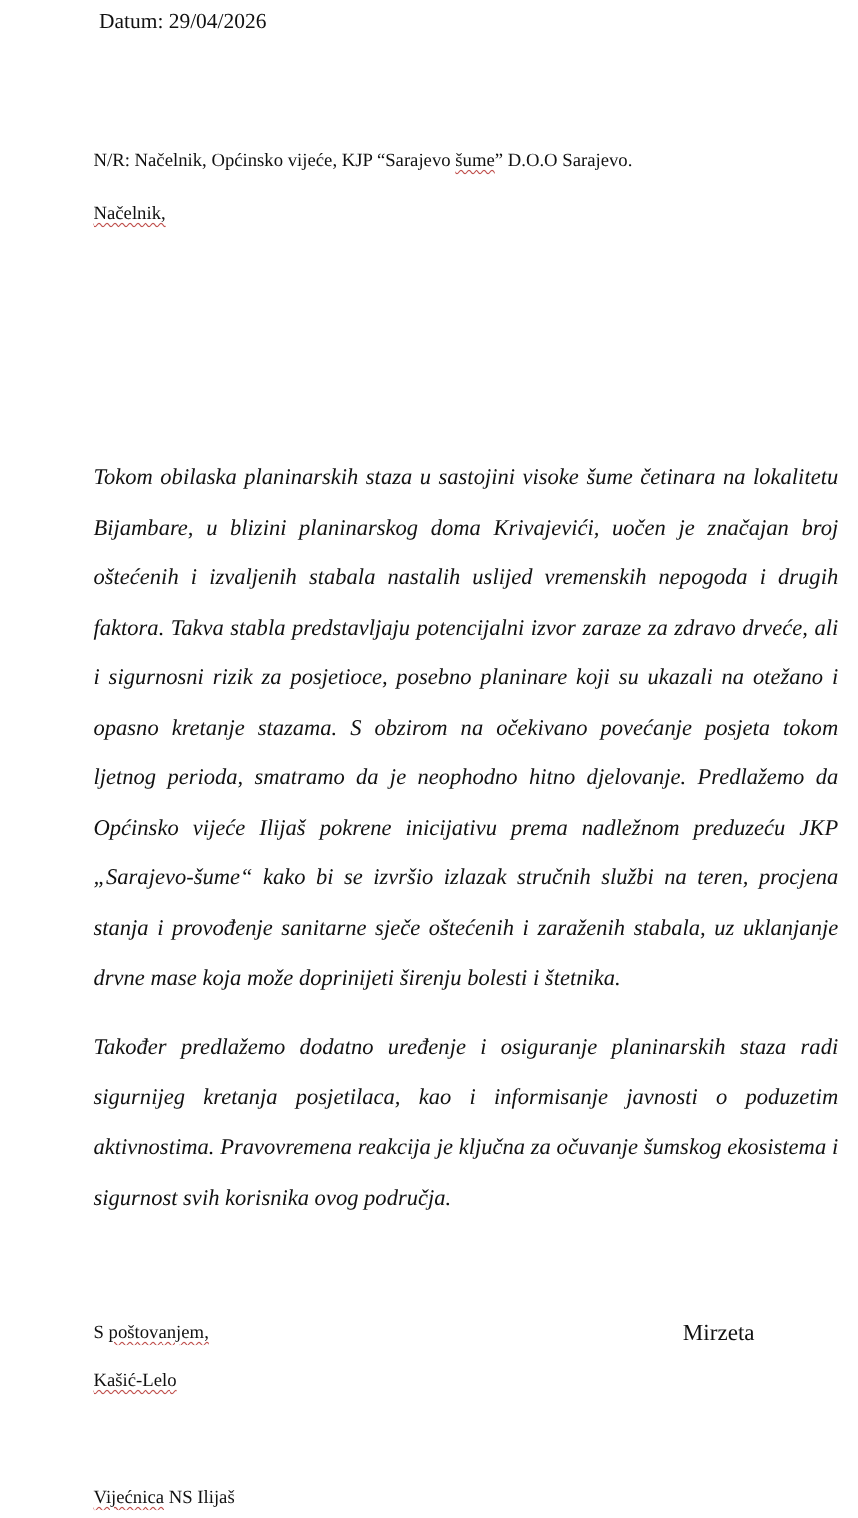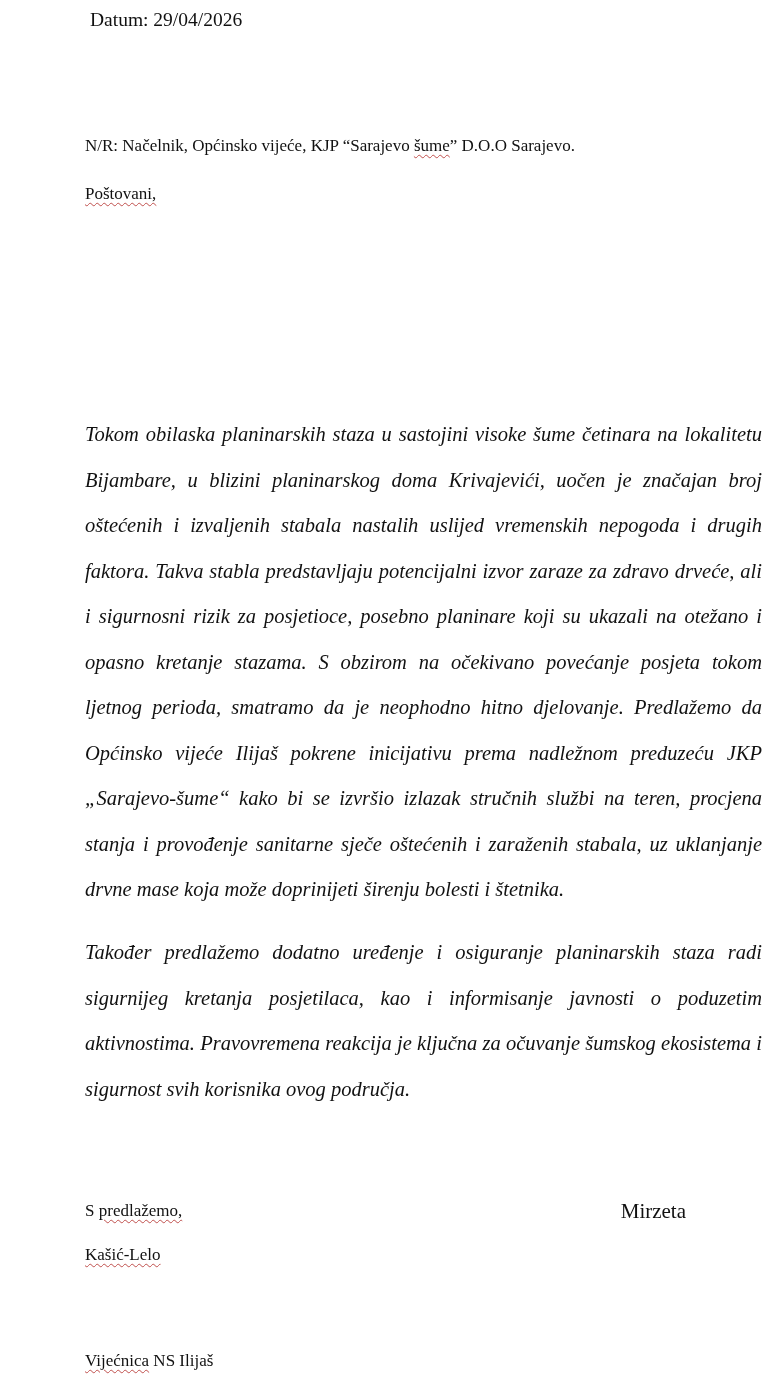--- a/index.html
+++ b/index.html
@@ -72,29 +72,29 @@
 </head>
 <body>
 
 <div class="page">
 
   <div class="line date">Datum: 29/04/2026</div>
 
 
   <div class="line" style="top:134px;"><span>N/R: Načelnik, Općinsko vijeće, KJP “Sarajevo </span><span class="squiggle">šume</span><span>” D.O.O Sarajevo.</span></div>
 
-  <div class="line" style="top:182px;"><span class="squiggle">Poštovani,</span></div>
+  <div class="line" style="top:182px;"><span class="squiggle">Načelnik,</span></div>
 
 
 
   <div class="para body2" style="top:412px;">Tokom obilaska planinarskih staza u sastojini visoke šume četinara na lokalitetu Bijambare, u blizini planinarskog doma Krivajevići, uočen je značajan broj oštećenih i izvaljenih stabala nastalih uslijed vremenskih nepogoda i drugih faktora. Takva stabla predstavljaju potencijalni izvor zaraze za zdravo drveće, ali i sigurnosni rizik za posjetioce, posebno planinare koji su ukazali na otežano i opasno kretanje stazama. S obzirom na očekivano povećanje posjeta tokom ljetnog perioda, smatramo da je neophodno hitno djelovanje. Predlažemo da Općinsko vijeće Ilijaš pokrene inicijativu prema nadležnom preduzeću JKP „Sarajevo-šume“ kako bi se izvršio izlazak stručnih službi na teren, procjena stanja i provođenje sanitarne sječe oštećenih i zaraženih stabala, uz uklanjanje drvne mase koja može doprinijeti širenju bolesti i štetnika.</div>
 
   <div class="para body2" style="top:930px;">Također predlažemo dodatno uređenje i osiguranje planinarskih staza radi sigurnijeg kretanja posjetilaca, kao i informisanje javnosti o poduzetim aktivnostima. Pravovremena reakcija je ključna za očuvanje šumskog ekosistema i sigurnost svih korisnika ovog područja.</div>
 
-  <div class="line" style="top:1199px;"><span>S </span><span class="squiggle" id="closing-word">predlažemo,</span></div>
+  <div class="line" style="top:1199px;"><span>S </span><span class="squiggle" id="closing-word">poštovanjem,</span></div>
 
   <div class="right" style="top:1199px;">Mirzeta</div>
 
   <div class="line" style="top:1243px;"><span class="squiggle">Kašić-Lelo</span></div>
 
   <div class="line" style="top:1349px;"><span class="squiggle">Vijećnica</span><span> NS Ilijaš</span></div>
 
 </div>
 
 </body></html>

